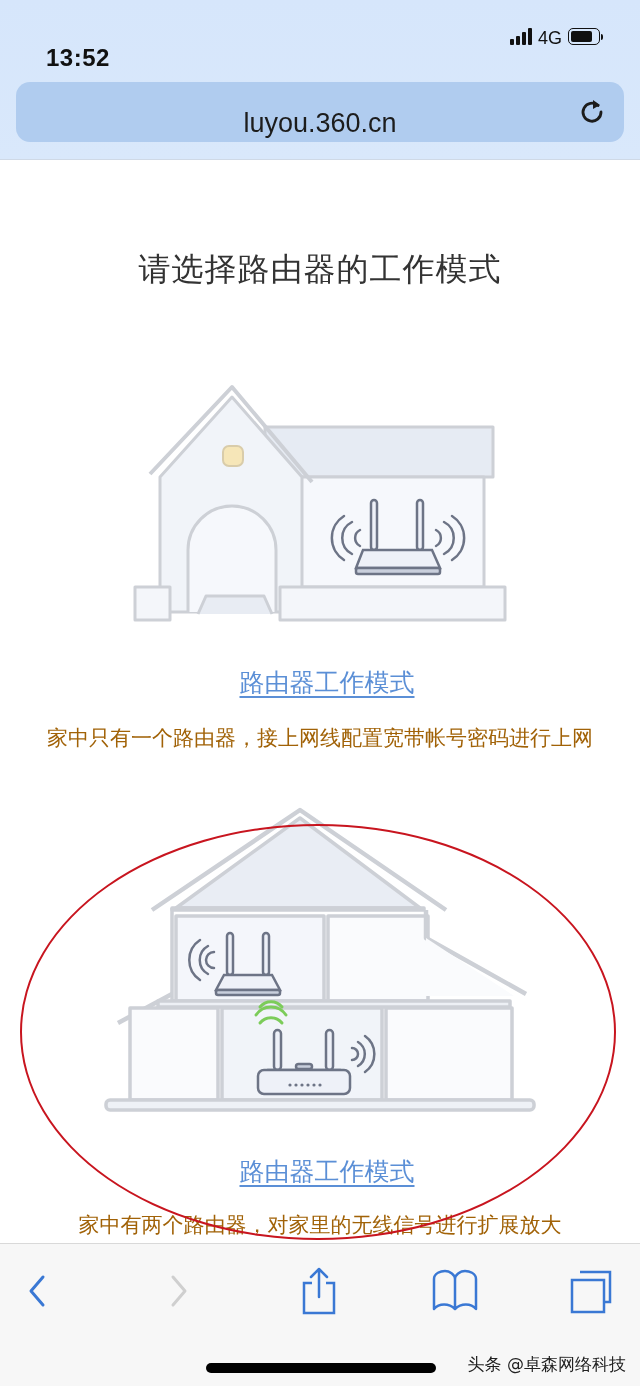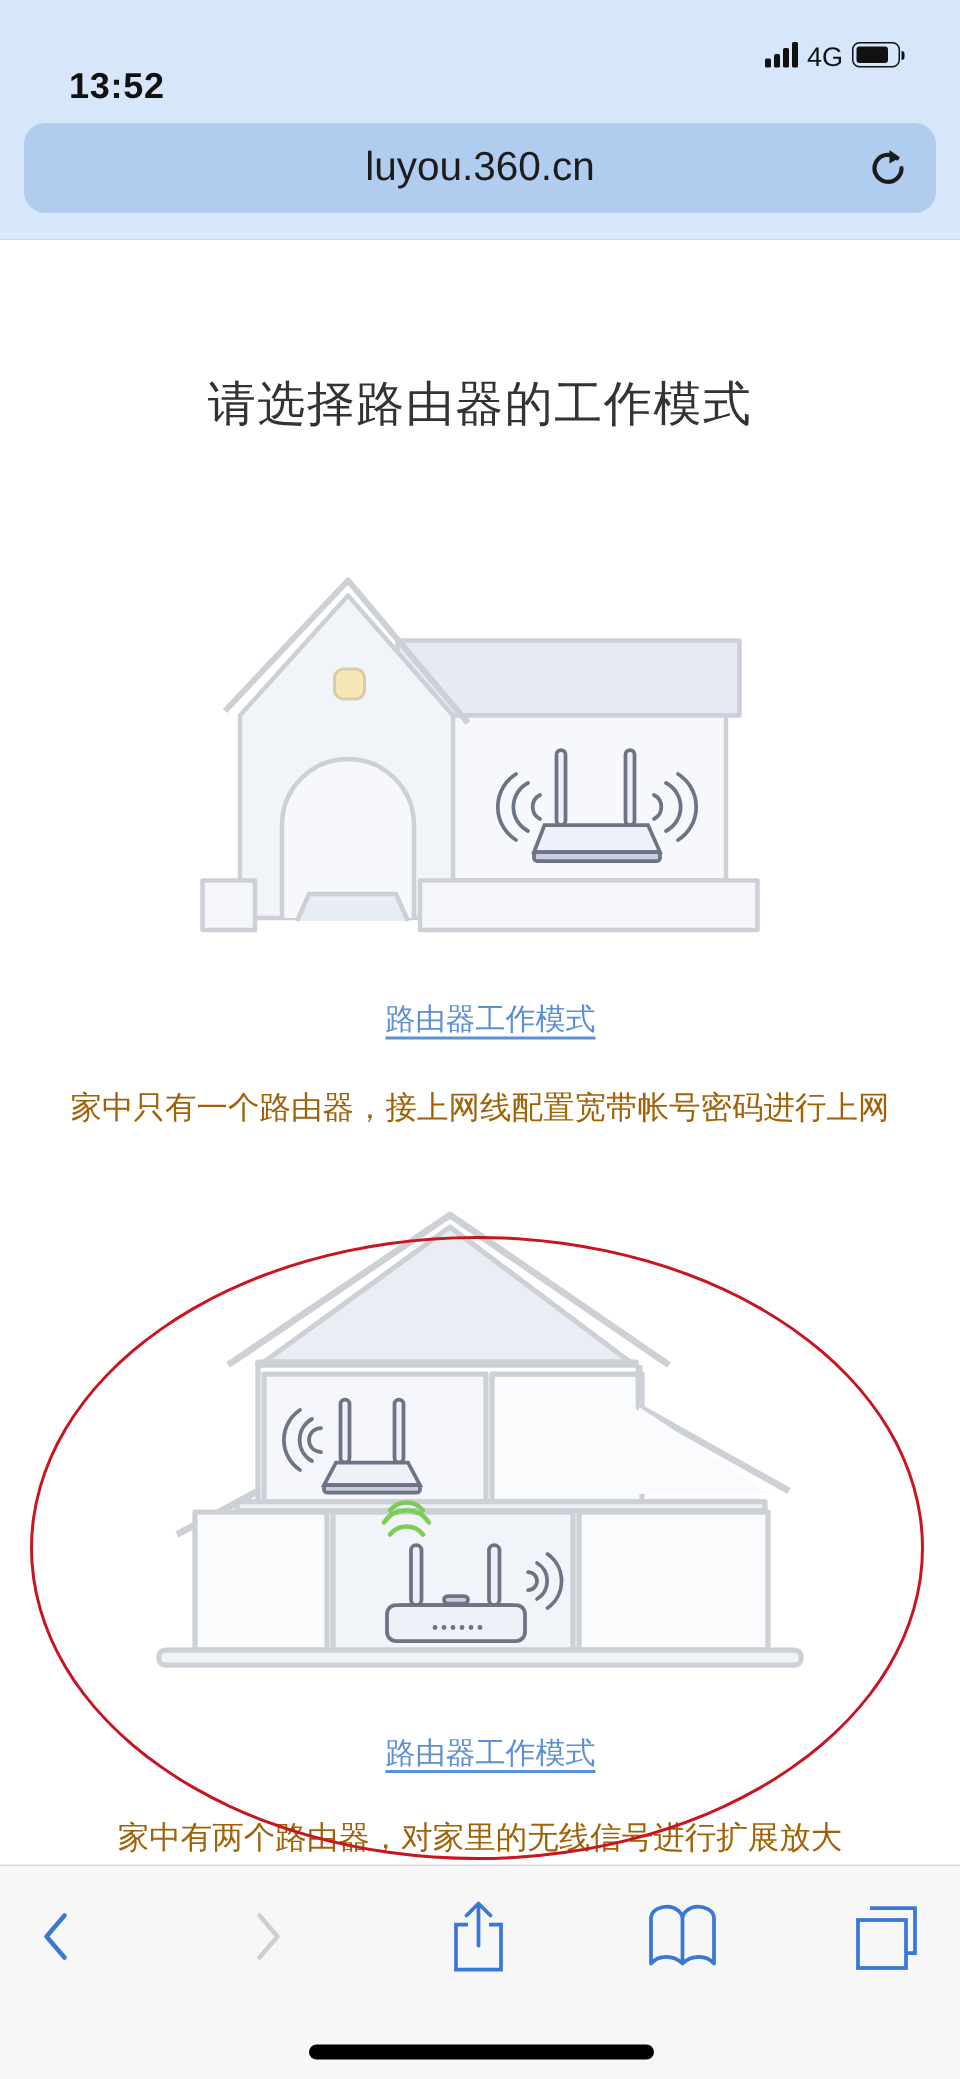--- a/index.html
+++ b/index.html
@@ -21,34 +21,34 @@
     .net-type { font-size: 18px; color: #111; font-family: "Liberation Sans", sans-serif; }
     .battery { width: 32px; height: 17px; border: 1.5px solid #111; border-radius: 5px; position: relative; padding: 2px; }
     .battery::after { content: ""; position: absolute; right: -4px; top: 5px; width: 2px; height: 6px; background: #111; border-radius: 0 2px 2px 0; }
     .battery .fill { width: 80%; height: 100%; background: #111; border-radius: 2px; }
 
     .urlbar {
       position: absolute; left: 16px; top: 82px; width: 608px; height: 60px;
       background: #b0ccef; border-radius: 14px;
     }
     .url-text {
-      position: absolute; left: 0; right: 0; top: 14px; text-align: center;
+      position: absolute; left: 0; right: 0; top: 26px; text-align: center;
       font-size: 27px; color: #1c1c1c; font-family: "Liberation Sans", sans-serif;
     }
     .reload { position: absolute; right: 16px; top: 14px; width: 32px; height: 32px; }
 
     .page-title {
       position: absolute; left: 0; right: 0; top: 248px; text-align: center;
       font-size: 32px; color: #333; letter-spacing: 1px;
     }
 
     .illus1 { position: absolute; left: 130px; top: 382px; width: 380px; height: 245px; }
     .mode-link {
       position: absolute; left: 0; right: 0; text-align: center;
-      font-size: 20px; color: #5b8fd6; text-decoration: underline; text-underline-offset: 5px;
+      font-size: 25px; color: #5b8fd6; text-decoration: underline; text-underline-offset: 5px;
       cursor: pointer;
       padding-left: 14px;
     }
     .mode-desc { position: absolute; left: 0; right: 0; text-align: center; font-size: 21px; color: #a16207; }
 
     .link1 { top: 666px; }
     .desc1 { top: 724px; }
 
     .illus2 { position: absolute; left: 100px; top: 798px; width: 440px; height: 318px; }
     .link2 { top: 1155px; }
@@ -241,13 +241,14 @@
   </div>
   <div class="tb-btn" style="left:566px">
     <span>
       <svg width="46" height="46" viewBox="0 0 46 46">
         <path d="M12 4 L42 4 L42 34 L36 34" fill="none" stroke="#3a78d4" stroke-width="2.5"></path>
         <rect x="4" y="12" width="32" height="32" fill="none" stroke="#3a78d4" stroke-width="2.5"></rect>
       </svg>
     </span>
   </div>
   <div class="home-indicator"></div>
+  <div class="watermark">头条 @卓森网络科技</div>
 </div>
 
 </body></html>

